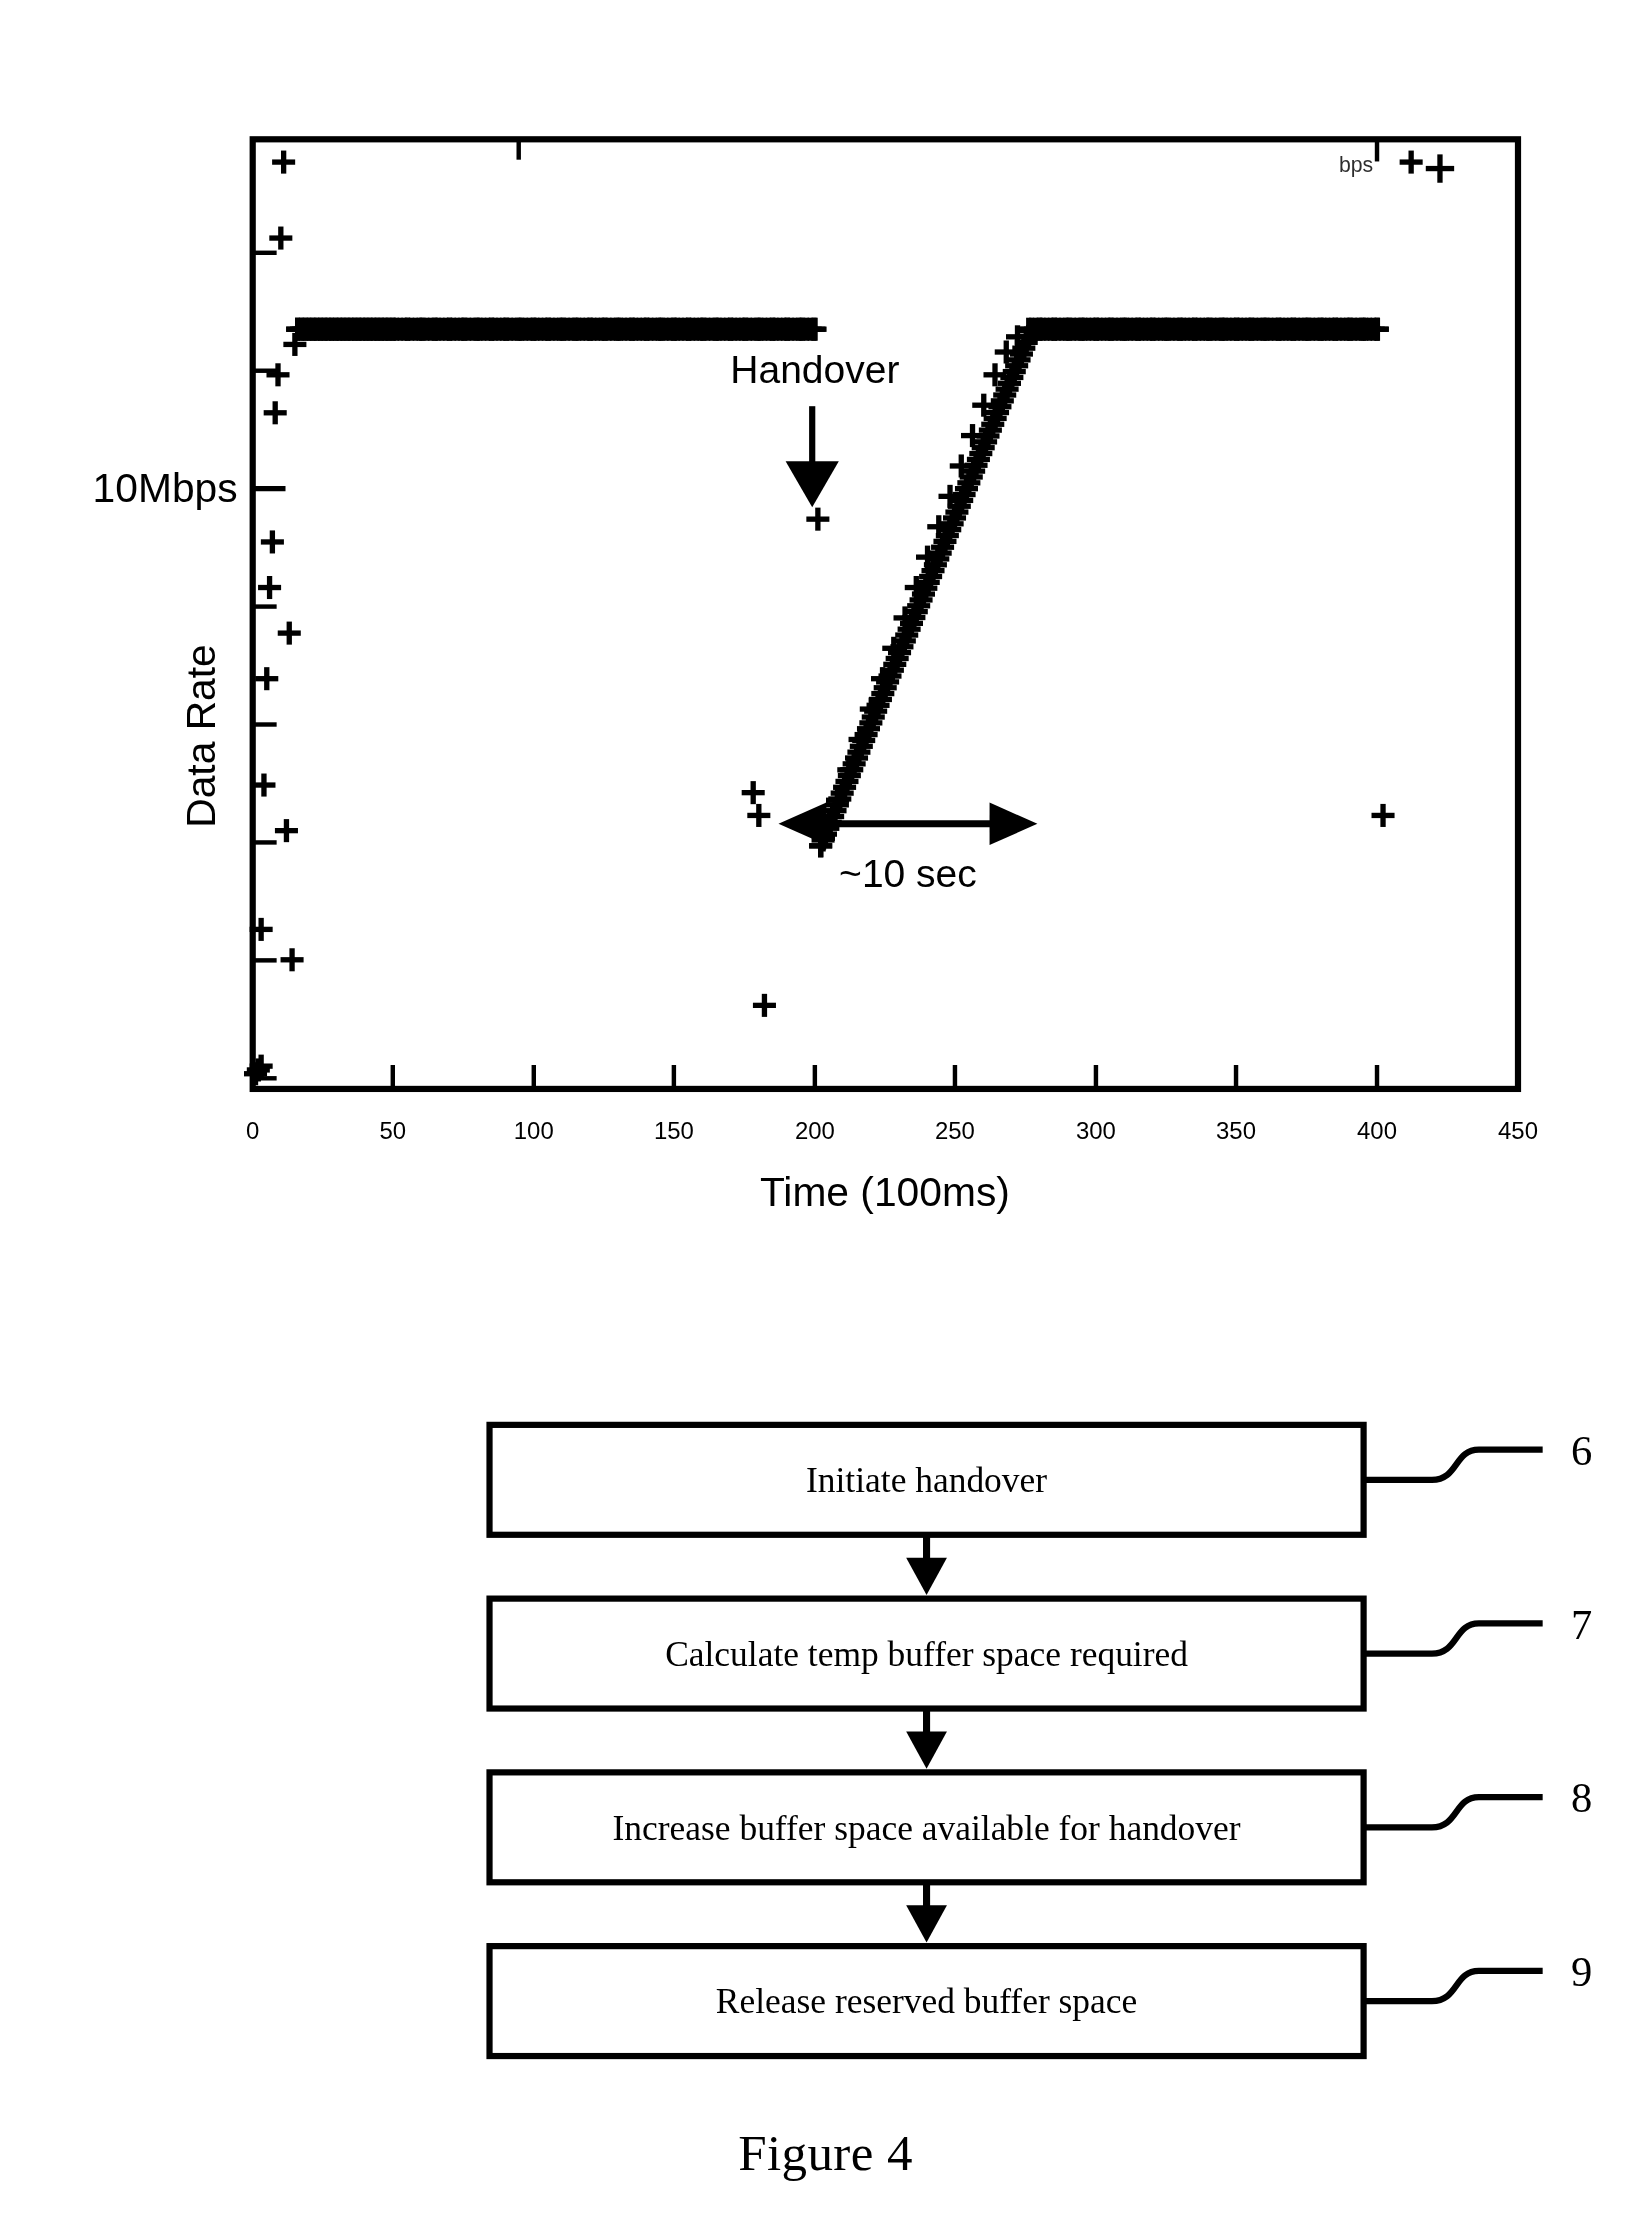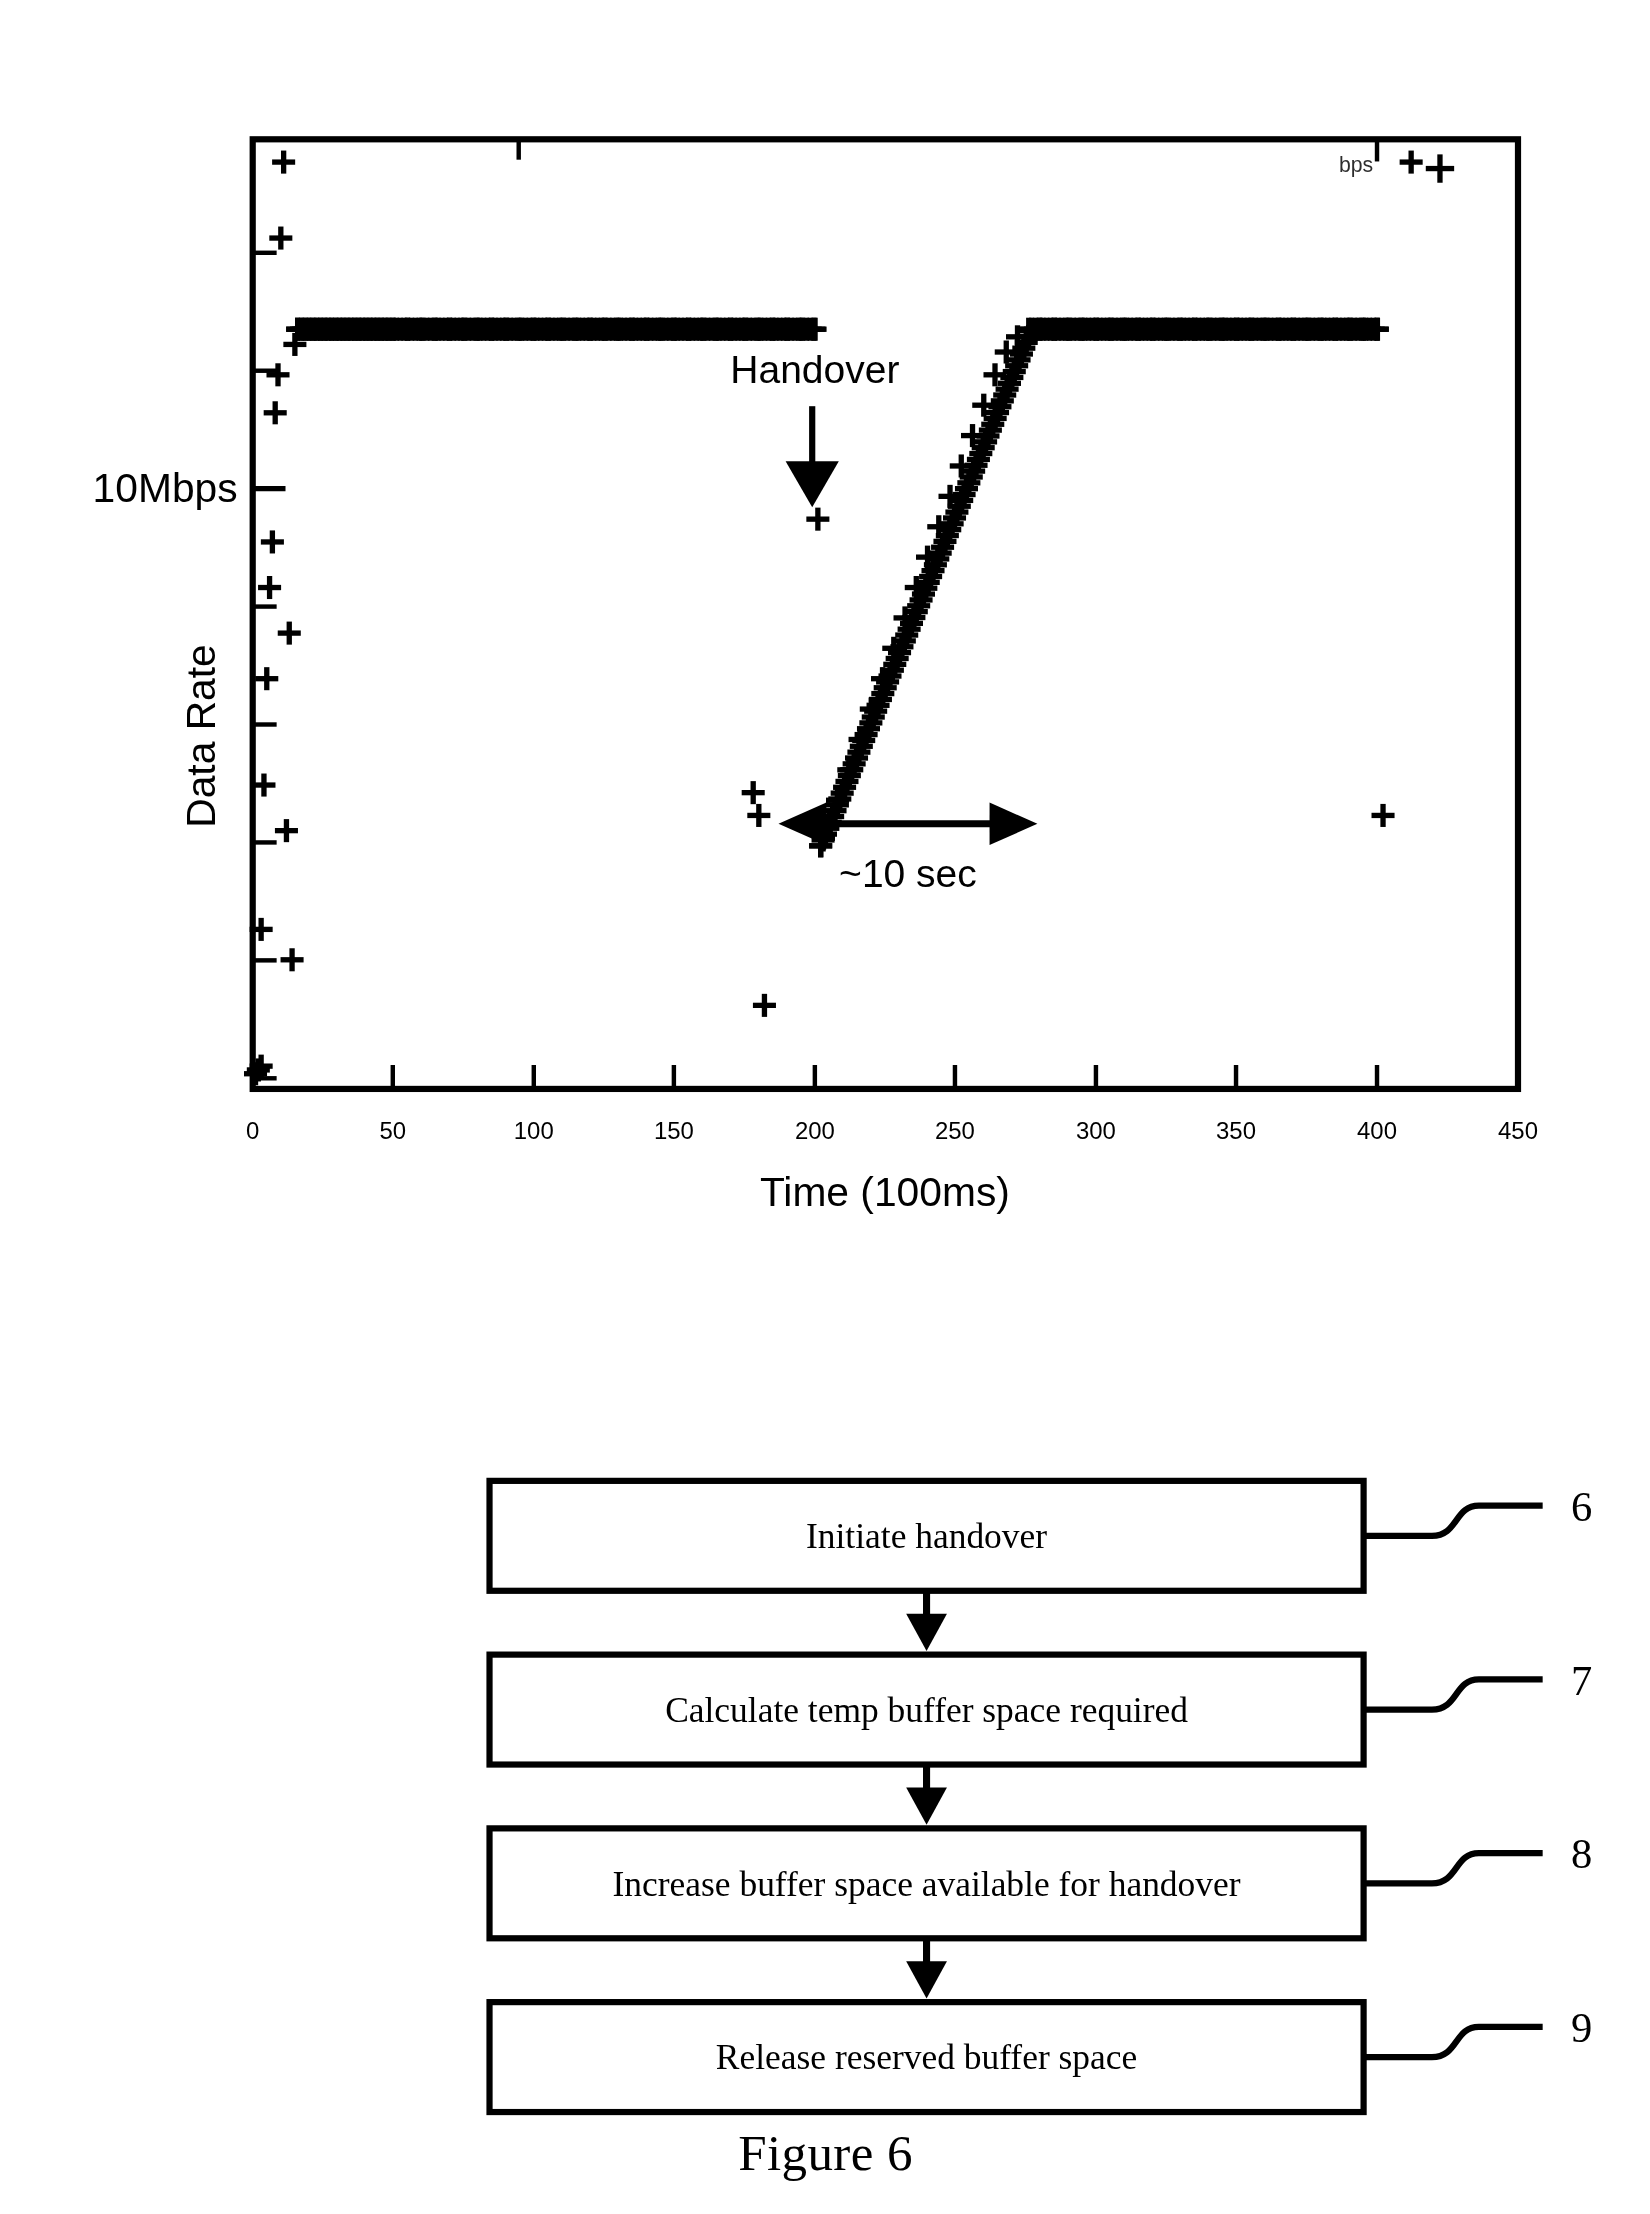--- a/index.html
+++ b/index.html
@@ -67,21 +67,21 @@
     color: #000;
     letter-spacing: 0.4px;
   }
   #fig3-caption { top: 1268px; }
   #fig4-caption { top: 2124px; }
 
   
   #figure4 {
     position: absolute;
     left: 0;
-    top: 1472px;
+    top: 1416px;
     width: 1651px;
     height: 656px;
   }
   #flow-svg {
     position: absolute;
     left: 0;
     top: 0;
   }
   .flow-box-text {
     font-family: "Liberation Serif", serif;
@@ -1956,14 +1956,14 @@
 
     <g>
       <rect x="552" y="598" width="986" height="124" fill="#fff" stroke="#000" stroke-width="7"></rect>
       <text class="flow-box-text" x="1045" y="674">Release reserved buffer space</text>
     </g>
     <path d="M1538 660 L1615 660 C1645 660 1640 626 1668 626 L1740 626" fill="none" stroke="#000" stroke-width="7"></path>
     <text class="ref-num" x="1772" y="643">9</text>
   </svg>
 </div>
 
-<div class="fig-caption" id="fig4-caption">Figure 6</div>
+<div class="fig-caption" id="fig4-caption">Figure 4</div>
 
 
 </body></html>

